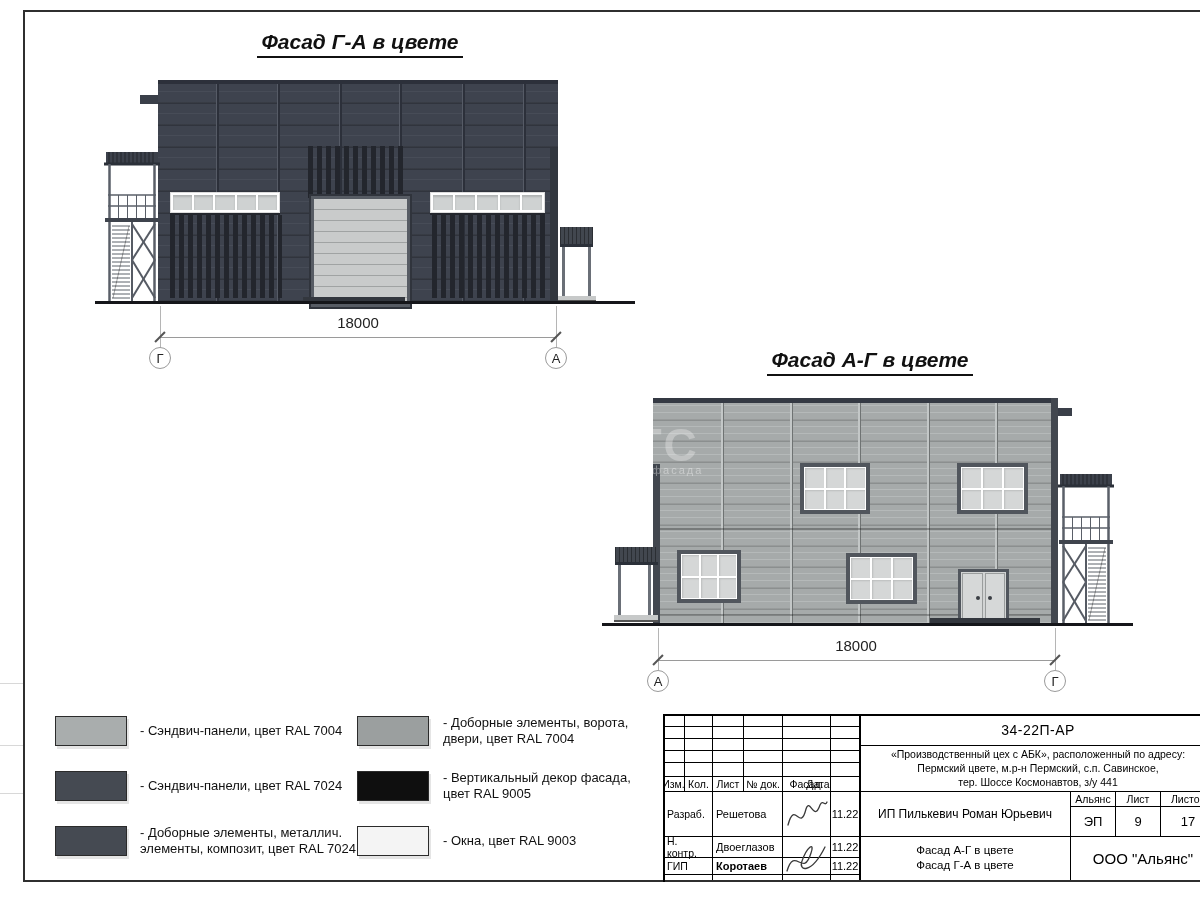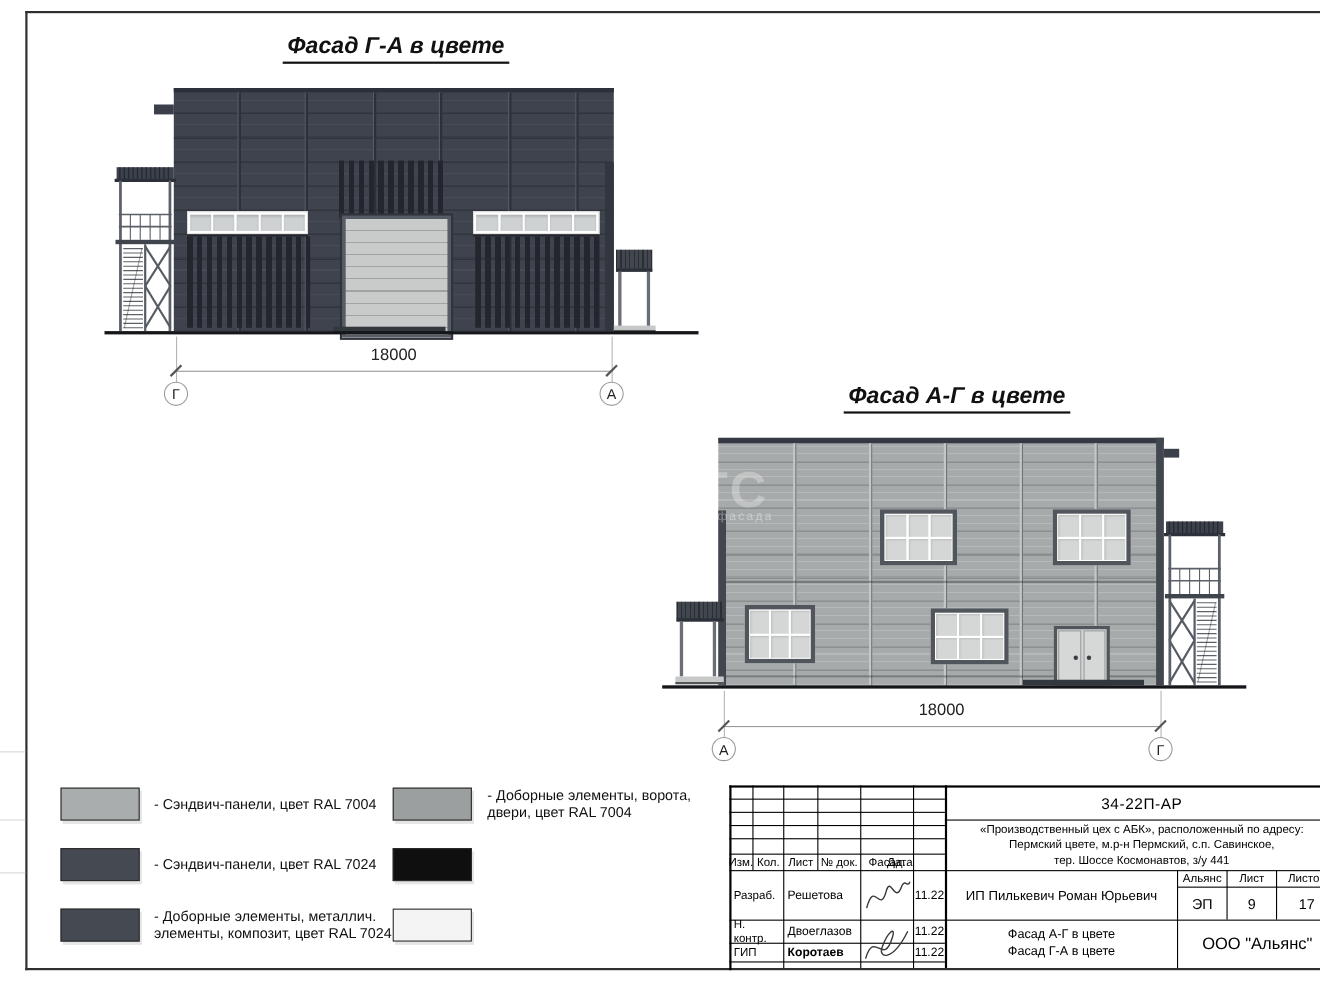--- a/index.html
+++ b/index.html
@@ -351,21 +351,23 @@
 
   <div class="leg-sw" style="left: 55px; top: 716px; background: rgb(169, 173, 173);"></div>
   <div class="leg-tx" style="left:140px;top:716px;height:30px;">- Сэндвич-панели, цвет RAL 7004</div>
   <div class="leg-sw" style="left: 55px; top: 771px; background: rgb(69, 74, 82);"></div>
   <div class="leg-tx" style="left:140px;top:771px;height:30px;">- Сэндвич-панели, цвет RAL 7024</div>
   <div class="leg-sw" style="left: 55px; top: 826px; background: rgb(69, 74, 82);"></div>
   <div class="leg-tx" style="left:140px;top:822px;height:38px;">- Доборные элементы, металлич. элементы, композит, цвет RAL 7024</div>
   <div class="leg-sw" style="left: 357px; top: 716px; background: rgb(155, 159, 159);"></div>
   <div class="leg-tx" style="left:443px;top:712px;height:38px;">- Доборные элементы, ворота, двери, цвет RAL 7004</div>
   <div class="leg-sw" style="left: 357px; top: 771px; background: rgb(15, 15, 15);"></div>
+  <div class="leg-tx" style="left:443px;top:767px;height:38px;">- Вертикальный декор фасада, цвет RAL 9005</div>
   <div class="leg-sw" style="left: 357px; top: 826px; background: rgb(244, 244, 244);"></div>
+  <div class="leg-tx" style="left:443px;top:826px;height:30px;">- Окна, цвет RAL 9003</div>
 
   <div class="hl" style="left:663px;top:714px;width:537px;height:2px;"></div>
   <div class="hl" style="left:663px;top:726px;width:196px;"></div>
   <div class="hl" style="left:663px;top:738px;width:196px;"></div>
   <div class="hl" style="left:663px;top:750px;width:196px;"></div>
   <div class="hl" style="left:663px;top:762px;width:196px;"></div>
   <div class="hl" style="left:663px;top:776px;width:196px;"></div>
   <div class="hl" style="left:663px;top:791px;width:537px;"></div>
   <div class="hl" style="left:859px;top:745px;width:341px;"></div>
   <div class="hl" style="left:1070px;top:806px;width:130px;"></div>

